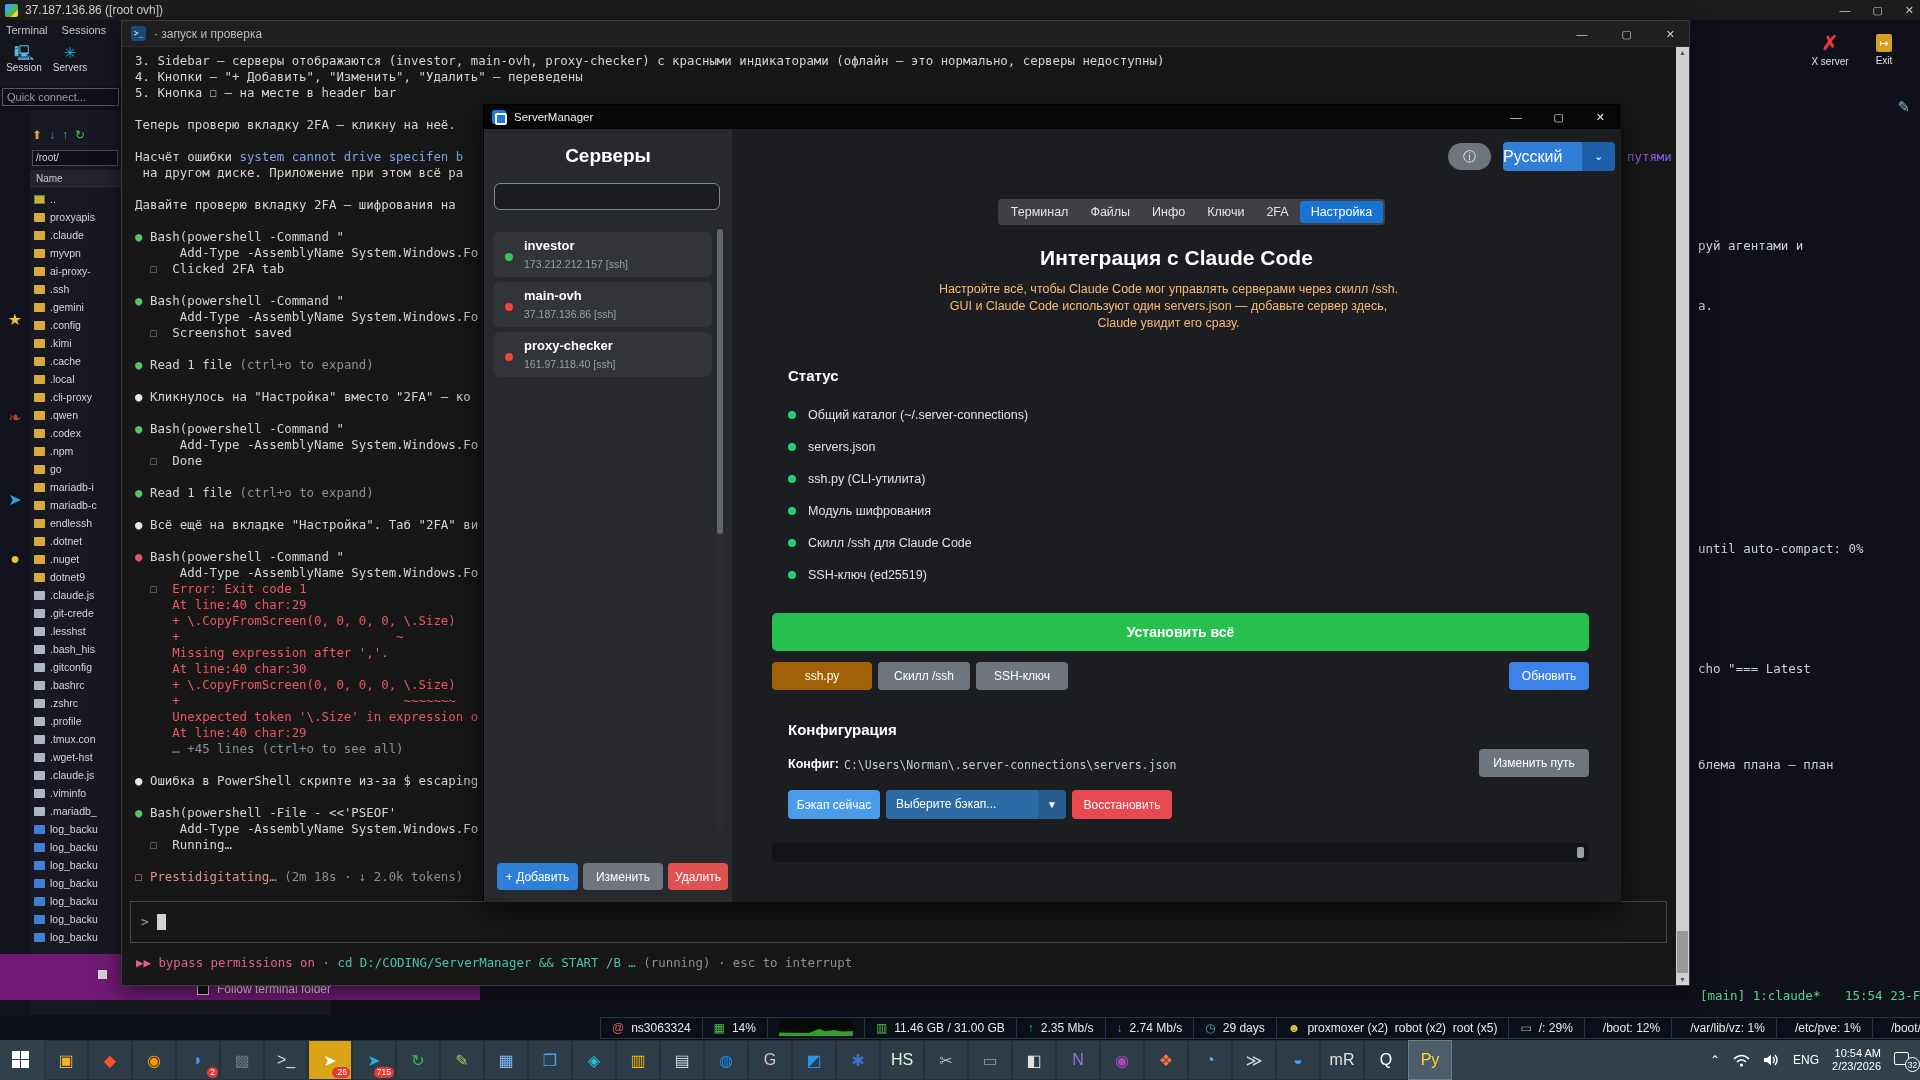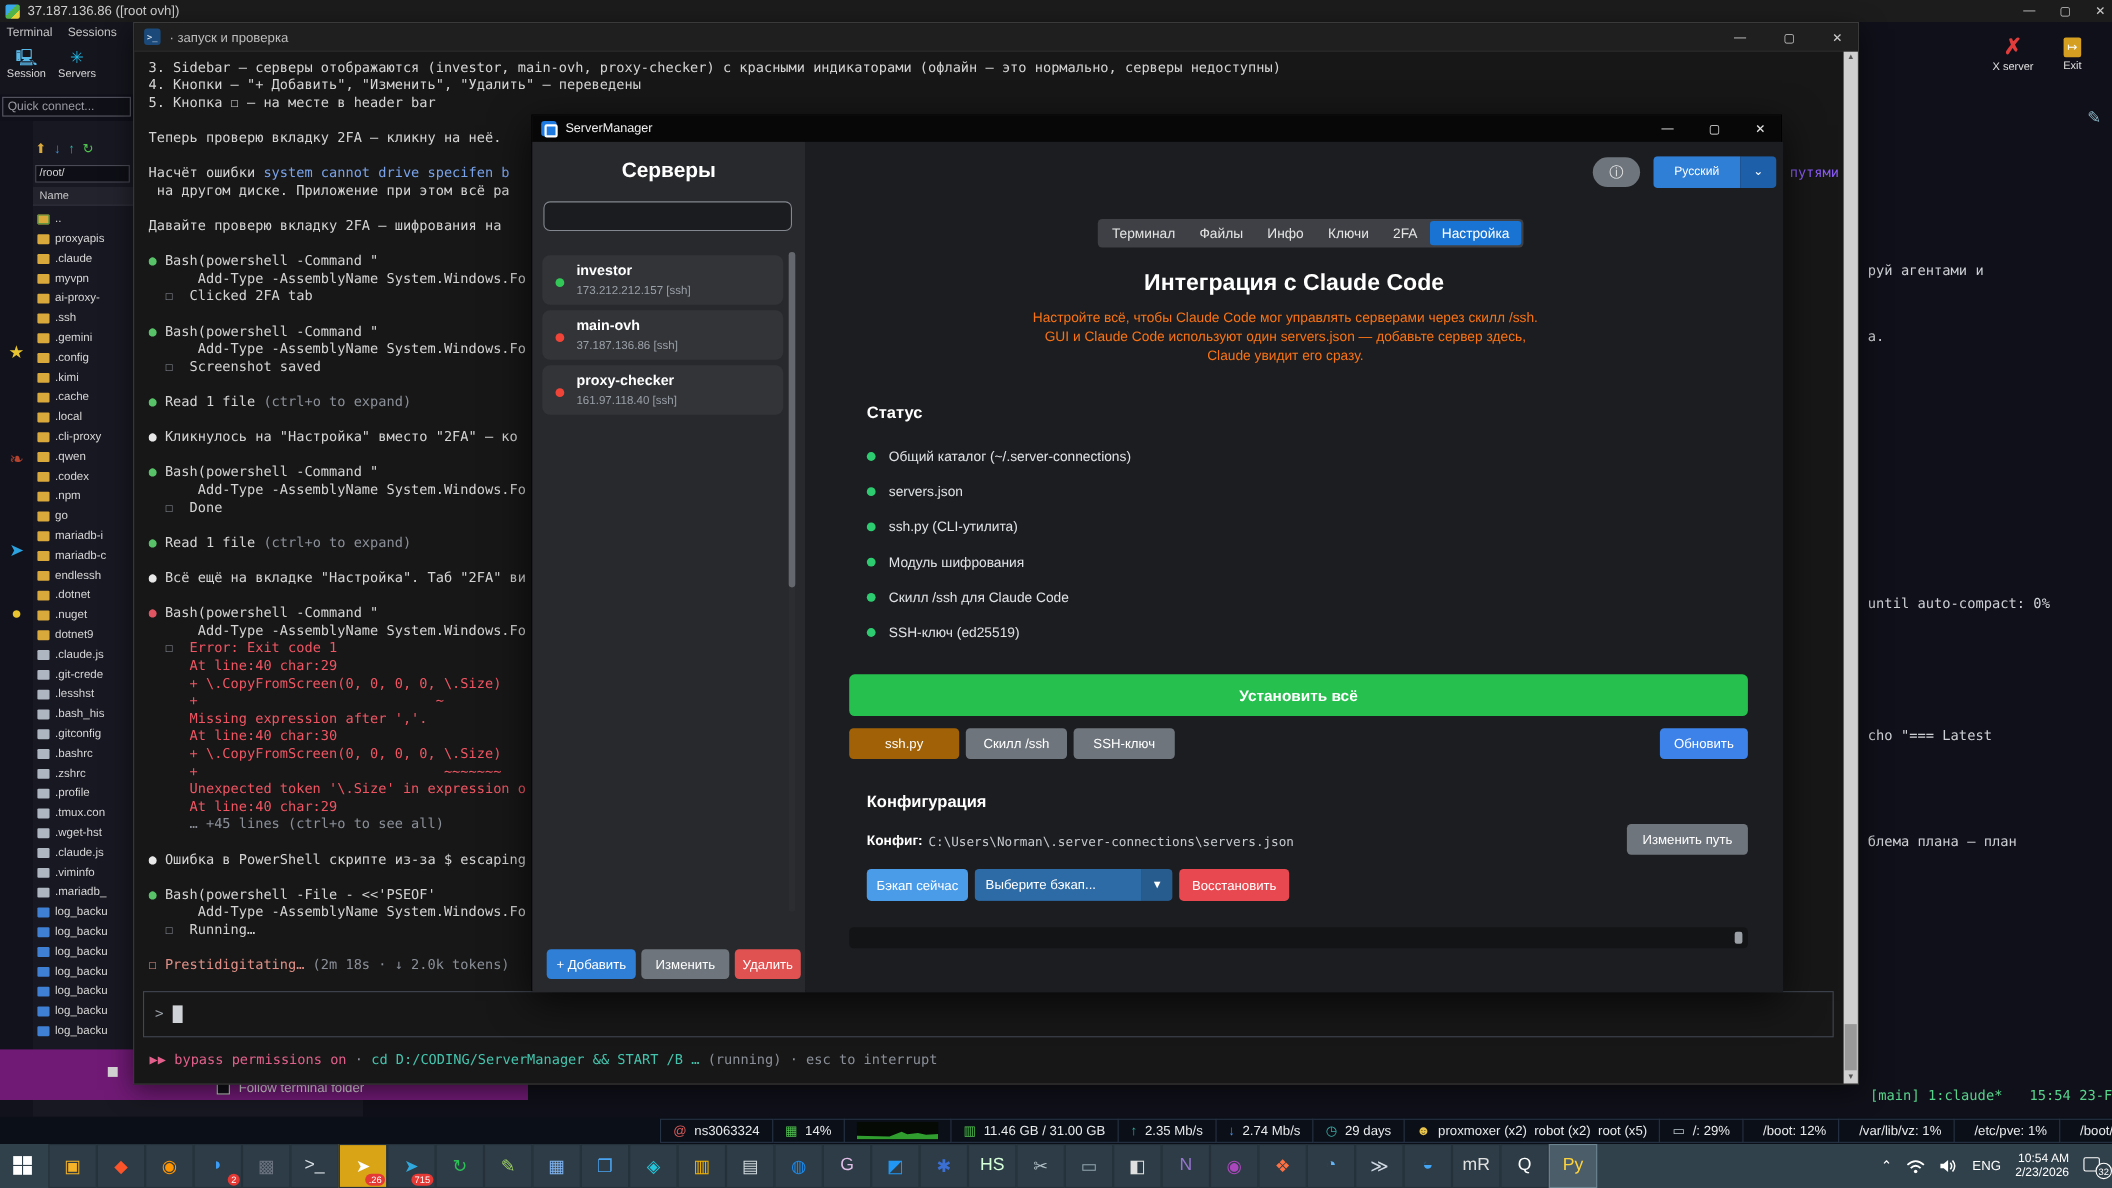--- a/index.html
+++ b/index.html
@@ -101,28 +101,28 @@
   #sm-side-thumb { position:absolute; left:0; top:0; width:6px; height:305px; background:#64686e; border-radius:3px; }
   #sm-side-buttons { position:absolute; left:0; top:734px; width:248px; height:30px; }
   .smbtn { border:none; border-radius:4px; color:#fff; font-size:12px; font-family:"Liberation Sans",sans-serif; }
   #sm-add { position:absolute; left:13px; width:81px; height:27px; background:#2f7fd6; }
   #sm-edit { position:absolute; left:99px; width:80px; height:27px; background:#6e757c; }
   #sm-del { position:absolute; left:184px; width:60px; height:27px; background:#e05252; }
   #sm-main { position:absolute; left:248px; top:0; width:889px; height:773px; background:#1c1d20; }
   #sm-info-pill { position:absolute; right:130px; top:14px; width:43px; height:27px; background:#6e757c;
     border-radius:14px; color:#e8e8e8; font-size:13px; text-align:center; line-height:27px; }
   #sm-lang { position:absolute; right:6px; top:13px; width:112px; height:29px; border-radius:4px; overflow:hidden; display:flex; }
-  #sm-lang .lang-label { flex:1; background:#2f7fd6; color:#fff; font-size:11px; text-align:center; line-height:29px; }
+  #sm-lang .lang-label { flex:1; background:#2f7fd6; color:#fff; font-size:16px; text-align:left; line-height:29px; }
   #sm-lang .lang-chev { width:33px; background:#1d5fa8; color:#fff; font-size:11px; text-align:center; line-height:29px; }
   #sm-tabs { position:absolute; left:0; right:0; top:70px; display:flex; justify-content:center; }
   #sm-tabbar { display:flex; background:#3e4045; border-radius:4px; padding:2px; margin-left:30px; }
   .smtab { color:#e4e4e4; font-size:12.5px; padding:4px 11px; border-radius:3px; white-space:nowrap; }
   .smtab.active { background:#1873d3; color:#fff; }
   #sm-heading { position:absolute; left:0; right:0; top:117px; text-align:center; color:#fff; font-size:21px; font-weight:bold; }
-  #sm-desc { position:absolute; left:0; right:16px; top:152px; text-align:center; color:#f97316; font-size:12.5px; line-height:17px; }
+  #sm-desc { position:absolute; left:0; right:16px; top:152px; text-align:center; color:#fdba74; font-size:12.5px; line-height:17px; }
   #sm-status-h { position:absolute; left:56px; top:238px; color:#fff; font-size:15px; font-weight:bold; }
   #sm-status-list { position:absolute; left:56px; top:270px; }
   .stitem { height:32px; display:flex; align-items:center; gap:12px; color:#e0e3e6; font-size:12.5px; }
   .stitem .gdot { width:8px; height:8px; border-radius:50%; background:#2ecc71; }
   #sm-install { position:absolute; left:40px; top:484px; width:817px; height:38px; background:#26c04e;
     border:none; border-radius:5px; color:#fff; font-size:14px; font-weight:bold; }
   #sm-btn-sshpy { position:absolute; left:40px; top:533px; width:100px; height:28px; background:#a16207; }
   #sm-btn-skill { position:absolute; left:146px; top:533px; width:92px; height:28px; background:#6e757c; }
   #sm-btn-sshkey { position:absolute; left:244px; top:533px; width:92px; height:28px; background:#6e757c; }
   #sm-refresh { position:absolute; right:32px; top:533px; width:80px; height:28px; background:#3c82e8; }

